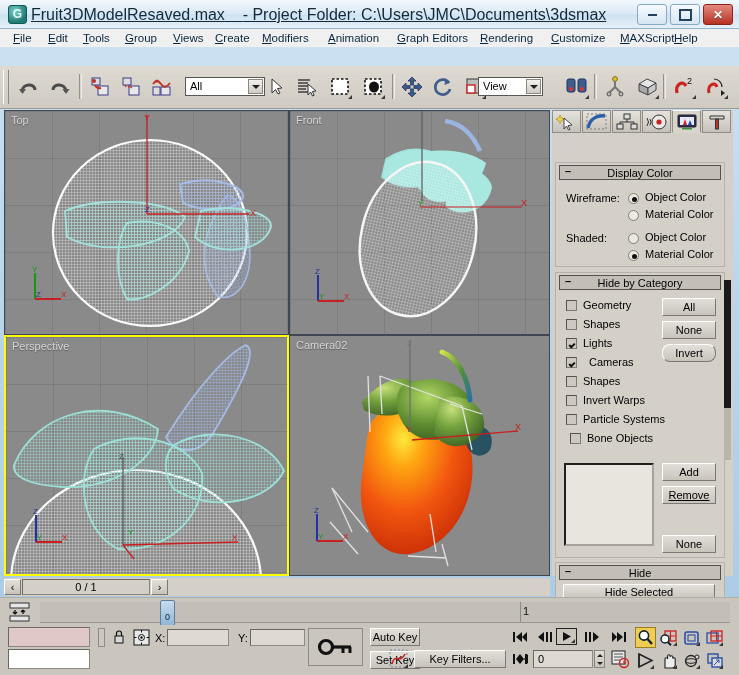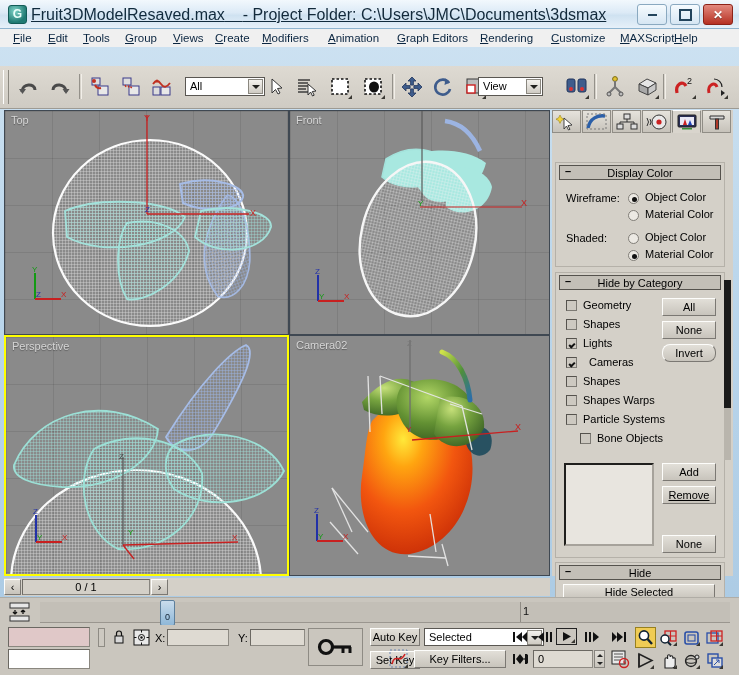--- a/index.html
+++ b/index.html
@@ -586,23 +586,23 @@
       <div class="rollhdr">
         <span class="minus">–</span>
         <span>Hide by Category</span>
       </div>
       <div id="hbc-list" style="position:relative;height:160px">
           <div style="position: absolute; left: 10px; top: 8px; height: 15px; text-align: right;"><span class="cb"></span><span style="margin-left: 6px; font-size: 11px; vertical-align: middle;">Geometry</span></div>
           <div style="position: absolute; left: 10px; top: 27px; height: 15px;"><span class="cb"></span><span style="margin-left: 6px; font-size: 11px; vertical-align: middle;">Shapes</span></div>
           <div style="position: absolute; left: 10px; top: 46px; height: 15px;"><span class="cb chk"></span><span style="margin-left: 6px; font-size: 11px; vertical-align: middle;">Lights</span></div>
           <div style="position: absolute; left: 10px; top: 65px; height: 15px;"><span class="cb chk"></span><span style="margin-left: 12px; font-size: 11px; vertical-align: middle;">Cameras</span></div>
           <div style="position: absolute; left: 10px; top: 84px; height: 15px;"><span class="cb"></span><span style="margin-left: 6px; font-size: 11px; vertical-align: middle;">Shapes</span></div>
-          <div style="position: absolute; left: 10px; top: 103px; height: 15px;"><span class="cb"></span><span style="margin-left: 6px; font-size: 11px; vertical-align: middle;">Shapes Warps</span></div>
+          <div style="position: absolute; left: 10px; top: 103px; height: 15px;"><span class="cb"></span><span style="margin-left: 6px; font-size: 11px; vertical-align: middle;">Invert Warps</span></div>
           <div style="position: absolute; left: 10px; top: 122px; height: 15px;"><span class="cb"></span><span style="margin-left: 6px; font-size: 11px; vertical-align: middle;">Particle Systems</span></div>
-          <div style="position: absolute; left: 24px; top: 141px; height: 15px;"><span class="cb"></span><span style="margin-left: 6px; font-size: 11px; vertical-align: middle;">Bone Objects</span></div>
+          <div style="position: absolute; left: 14px; top: 141px; height: 15px;"><span class="cb"></span><span style="margin-left: 6px; font-size: 11px; vertical-align: middle;">Bone Objects</span></div>
         </div>
       <div id="hbc-btns">
           <div class="btn3d" style="position: absolute; left: 106px; top: 25px; width: 54px; height: 18px;">All</div>
           <div class="btn3d" style="position: absolute; left: 106px; top: 48px; width: 54px; height: 18px;">None</div>
           <div class="btn3d" style="position: absolute; left: 106px; top: 71px; width: 54px; height: 18px; border-radius: 8px;">Invert</div>
         </div>
       <div class="listbox" style="position:absolute;left:8px;top:190px;width:90px;height:83px"></div>
       <div id="list-btns">
           <div class="btn3d" style="position: absolute; left: 106px; top: 190px; width: 54px; height: 18px;">Add</div>
           <div class="btn3d" style="position: absolute; left: 106px; top: 213px; width: 54px; height: 18px; text-decoration: underline;">Remove</div>
@@ -674,26 +674,20 @@
         <circle cx="9" cy="10" r="6.5" fill="none" stroke="#111" stroke-width="3.2"></circle>
         <path d="M15 10 h19" stroke="#111" stroke-width="3.2"></path>
         <path d="M26 10 v6" stroke="#111" stroke-width="3"></path>
         <path d="M33 10 v6" stroke="#111" stroke-width="3"></path>
       </svg>
     </div>
 
     <div class="kbtn" style="left:370px;top:3px;width:50px;height:18px">Auto Key</div>
     <div class="kbtn" style="left:370px;top:26px;width:50px;height:18px">Set Key</div>
 
-    <div class="tsel" style="left:424px;top:3px;width:120px;height:18px;position:absolute">
-      <span>Selected</span>
-      <span class="arw">
-          <span class="caret"></span>
-        </span>
-    </div>
 
     <div style="position:absolute;left:389px;top:24px;width:20px;height:20px">
       <svg width="20" height="20" viewBox="0 0 20 20">
         <rect x="1" y="1" width="17" height="17" fill="none" stroke="#6b84b0" stroke-dasharray="2,2"></rect>
         <path d="M3 15 C6 3,11 16,16 5" stroke="#c22" stroke-width="1.6" fill="none"></path>
       </svg>
       <span class="corner"></span>
     </div>
     <div class="kbtn" style="left:414px;top:25px;width:92px;height:18px">Key Filters...</div>
 

